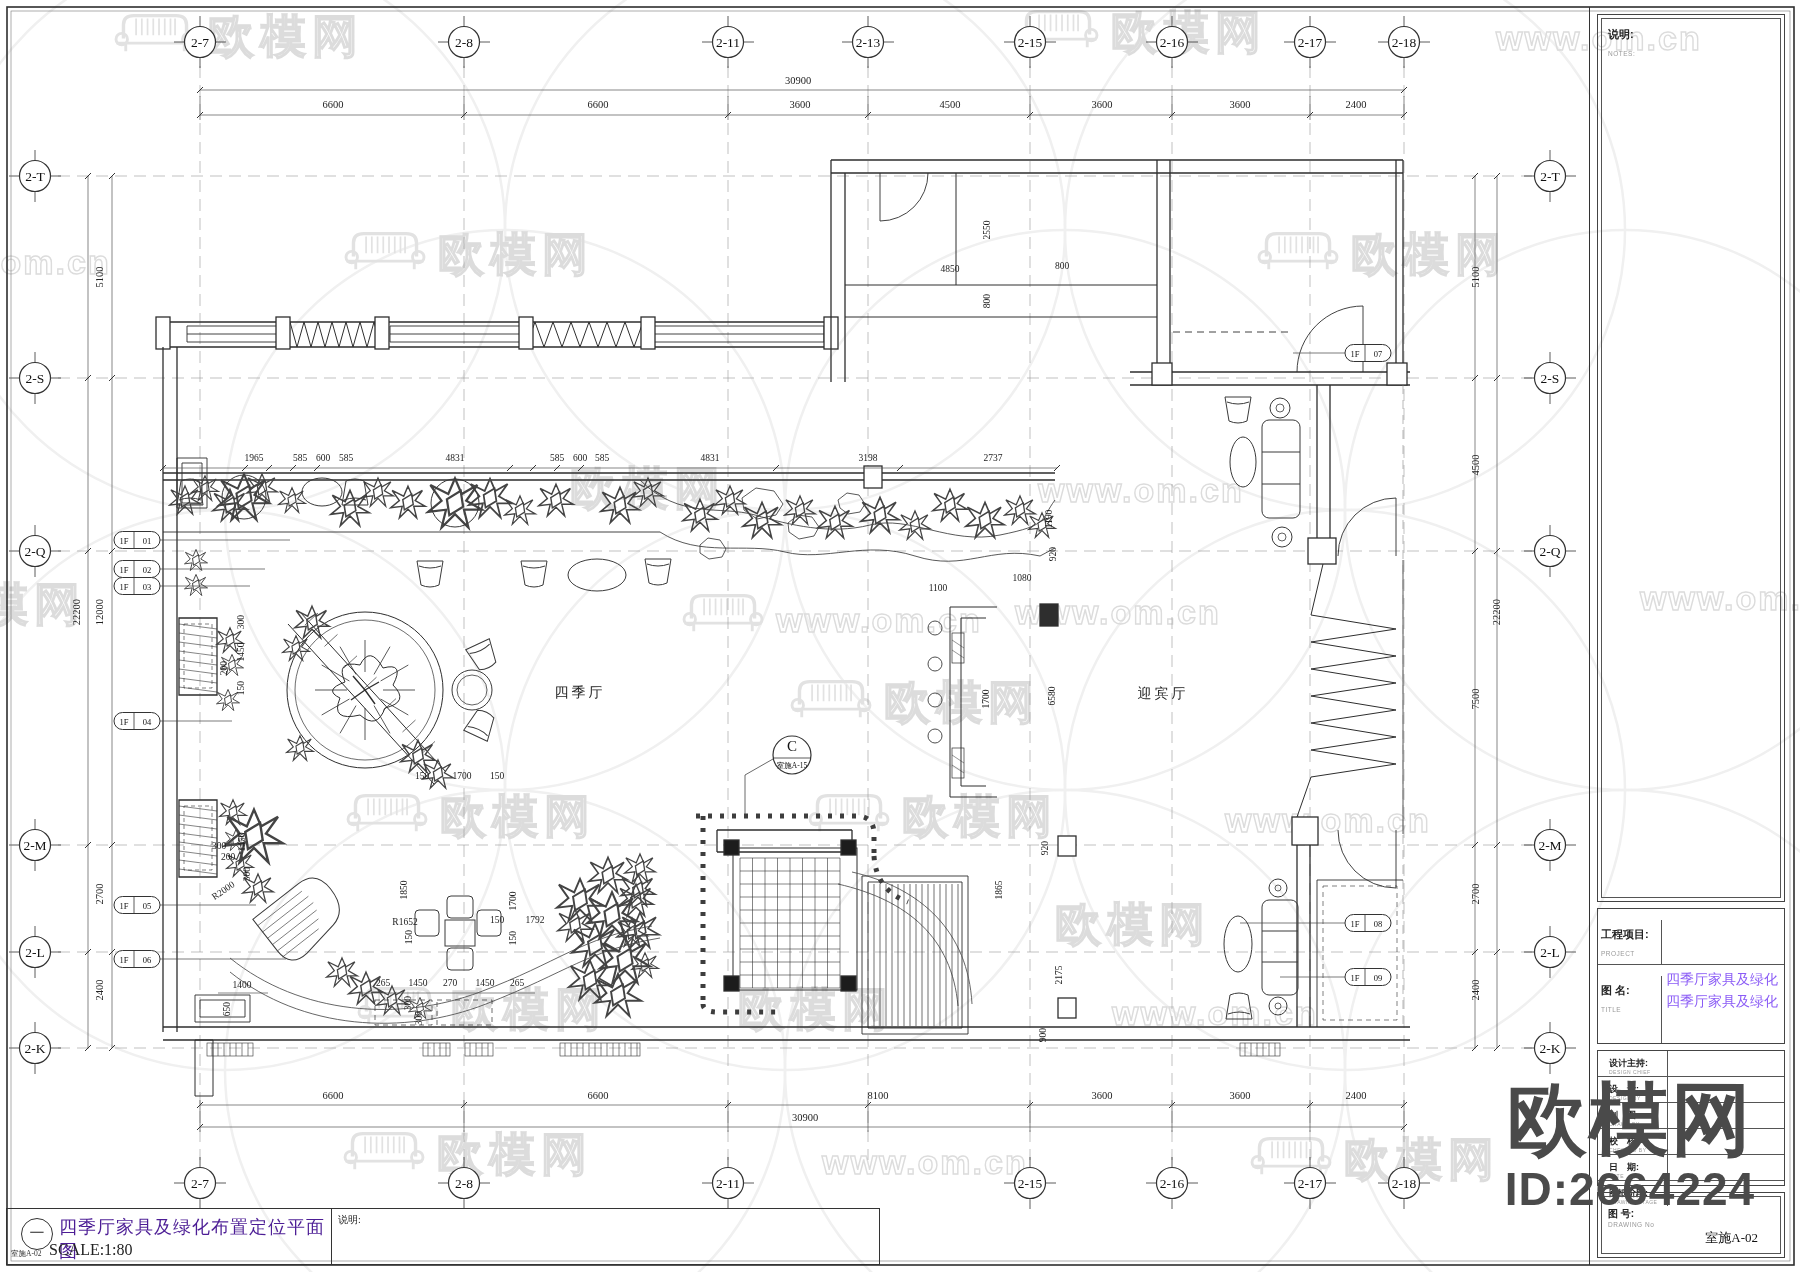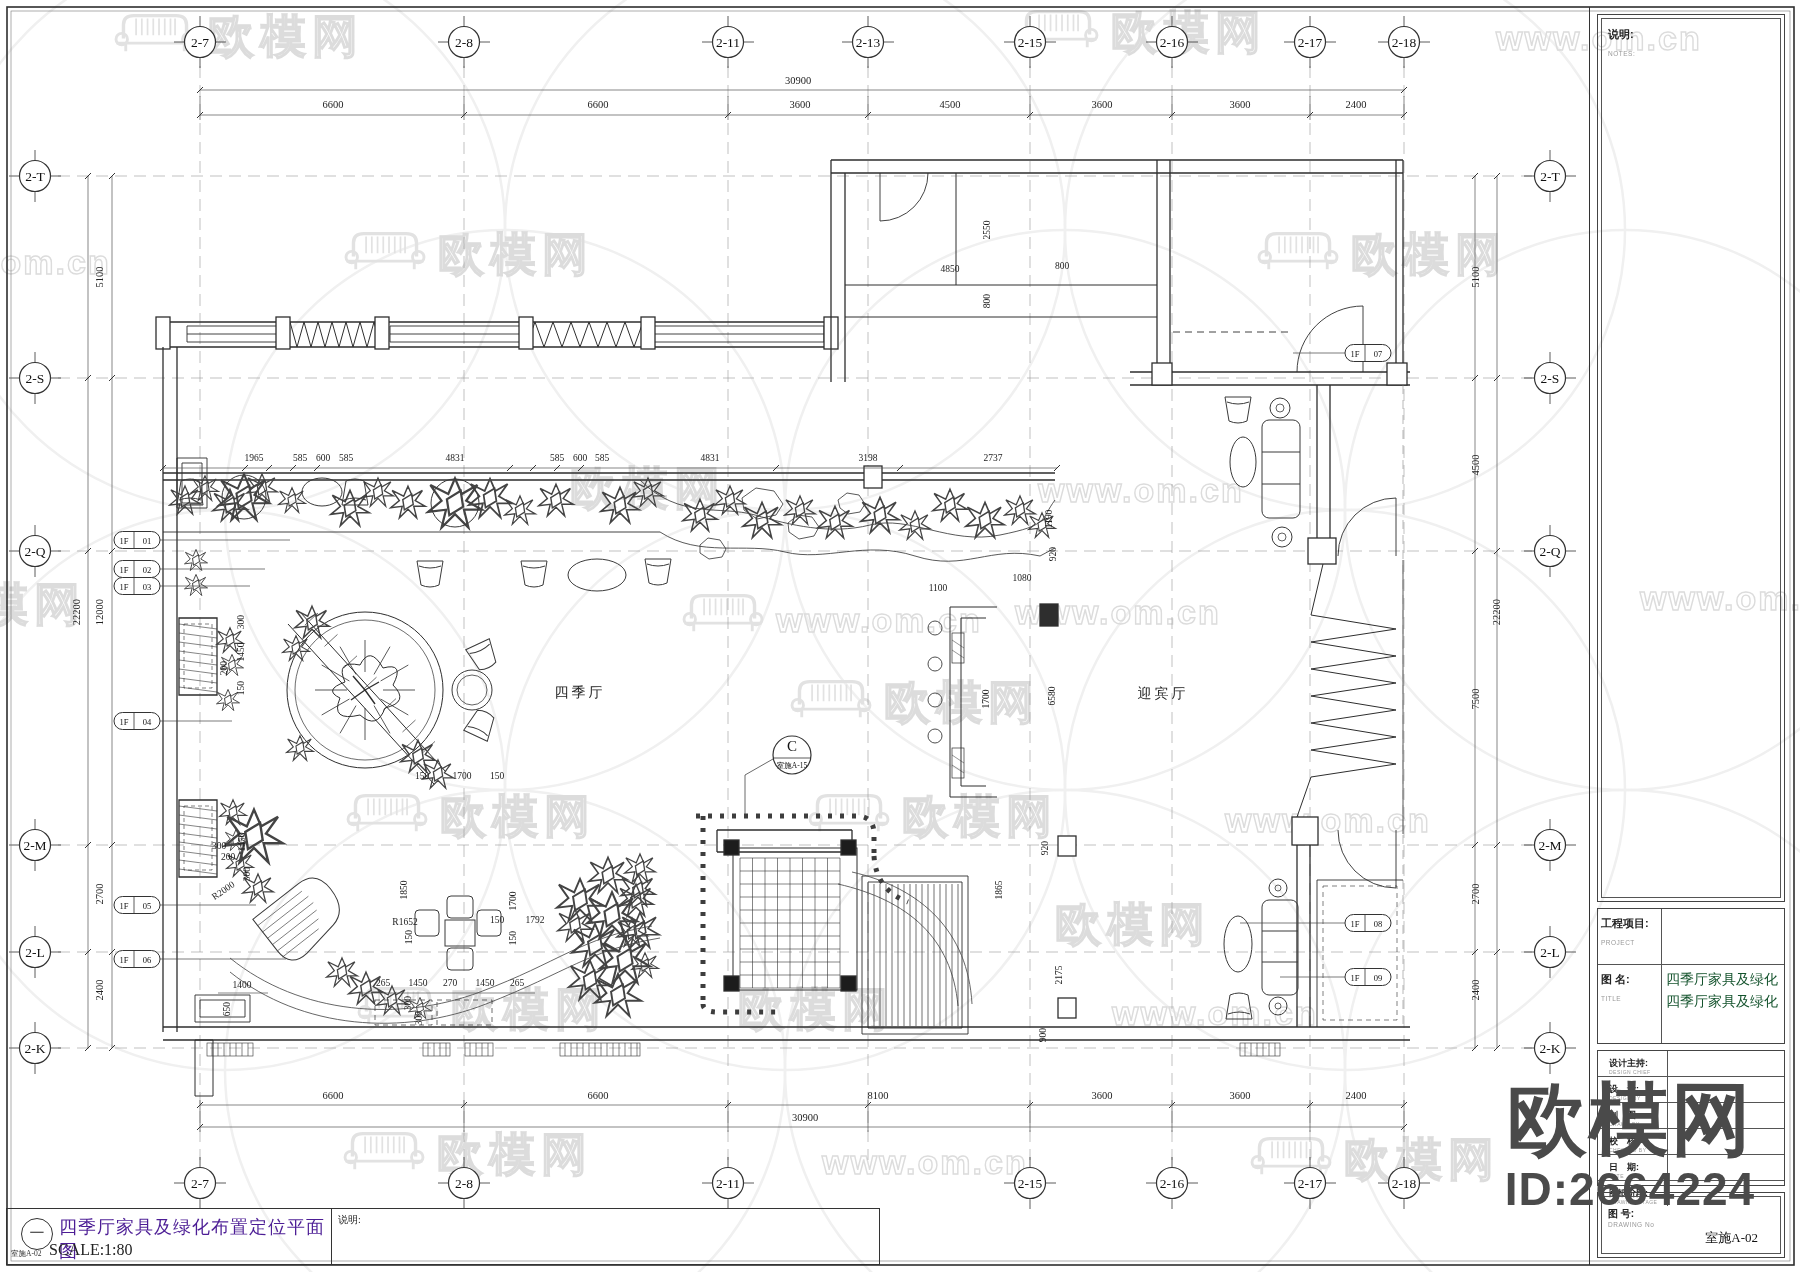--- a/index.html
+++ b/index.html
@@ -10,23 +10,23 @@
   .titleblock{position:absolute;left:1589px;top:7px;width:205px;height:1258px;
               border-left:1.6px solid #333;box-sizing:border-box;background:transparent;}
   .tb-box{position:absolute;left:7px;width:188px;border:1.2px solid #444;box-sizing:border-box;}
   .tb-inner{position:absolute;inset:3px;border:0.8px solid #555;}
   .notes-box{top:7px;height:888px;}
   .zh-lab{font-size:11px;font-weight:bold;color:#222;font-family:"Liberation Sans",sans-serif;}
   .en-lab{font-size:6.5px;color:#999;font-family:"Liberation Sans",sans-serif;letter-spacing:.5px;}
   .proj-box{top:901px;height:136px;display:flex;flex-direction:column;}
   .proj-row{flex:1;display:flex;border-bottom:0.9px solid #555;}
   .proj-row:last-child{border-bottom:none;flex:1.4;}
-  .proj-cell-l{width:64px;border-right:0.9px solid #555;padding:4px 3px;box-sizing:border-box;}
+  .proj-cell-l{width:64px;border-right:0.9px solid #555;padding:4px 3px;box-sizing:border-box;margin-top:11px;}
   .proj-cell-r{flex:1;padding:4px;}
-  .tb-title-val{font-size:14px;line-height:1.55;color:#14532d;font-family:"Liberation Sans",sans-serif;}
+  .tb-title-val{font-size:14px;line-height:1.55;color:#8b5cf6;font-family:"Liberation Sans",sans-serif;}
   .staff-box{top:1043px;height:136px;display:flex;flex-direction:column;}
   .staff-row{flex:1;display:flex;border-bottom:0.8px solid #555;}
   .staff-row:last-child{border-bottom:none;align-items:flex-end;}
   .staff-l{width:62px;border-right:0.8px solid #555;padding:1px 3px;box-sizing:border-box;overflow:hidden;margin-left:8px;}
   .staff-l .zh-lab{font-size:9px;}
   .staff-l .en-lab{font-size:5px;display:block;margin-top:-1px;}
   .no-box{top:1185px;height:66px;}
   .no-val{position:absolute;right:22px;top:32px;font-size:13px;color:#111;}
   .no-lab{position:absolute;left:6px;top:6px;}
   

